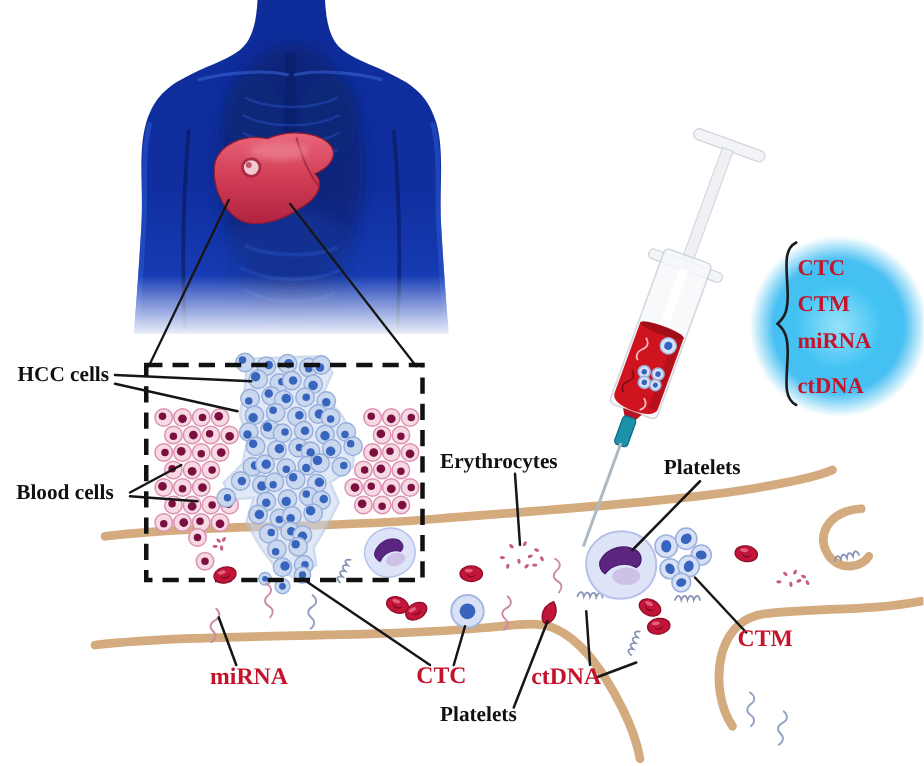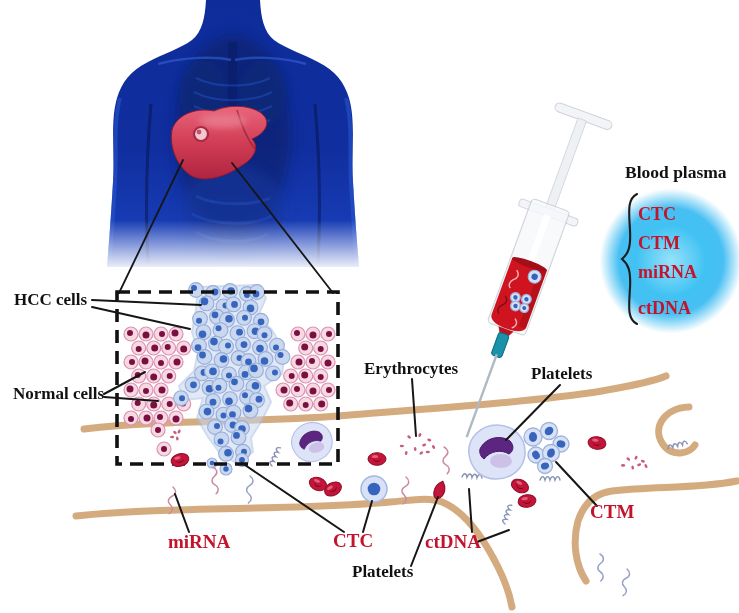--- a/index.html
+++ b/index.html
@@ -482,27 +482,26 @@
       <path class="ptr" d="M344,532 L242,463 M363,532 L372,501"></path>
       <path class="ptr" d="M189,532 L175,494"></path>
       <path class="ptr" d="M472,532 L469,489 M477,542 L509,530"></path>
       <path class="ptr" d="M597,506 L556,462"></path>
     </g>
 
     <path class="brace" d="M637,194 C627,199 629,212 630,230 C631,248 628,254 622,259 C628,264 631,270 630,288 C629,306 627,319 637,324"></path>
   </svg>
 
   <div class="lbl black" style="left:14px;top:291px;">HCC cells</div>
-  <div class="lbl black" style="left:13px;top:385px;">Normal cells</div>
-  <div class="lbl black" style="left:364px;top:360px;">Erythrocytes</div>
+  <div class="lbl black" style="left:13px;top:385px;">Blood cells</div>
+  <div class="lbl black" style="left:352px;top:360px;">Erythrocytes</div>
   <div class="lbl black" style="left:531px;top:365px;">Platelets</div>
   <div class="lbl black" style="left:352px;top:563px;">Platelets</div>
   <div class="lbl red" style="left:168px;top:532px;">miRNA</div>
   <div class="lbl red" style="left:333px;top:531px;">CTC</div>
   <div class="lbl red" style="left:425px;top:532px;">ctDNA</div>
   <div class="lbl red" style="left:590px;top:502px;">CTM</div>
 
-  <div class="panel-title" style="left:625px;top:162px;">Blood plasma</div>
   <div class="panel-item" style="left:638px;top:204px;">CTC</div>
   <div class="panel-item" style="left:638px;top:233px;">CTM</div>
   <div class="panel-item" style="left:638px;top:262px;">miRNA</div>
   <div class="panel-item" style="left:638px;top:298px;">ctDNA</div>
 </div>
 
 </body></html>

